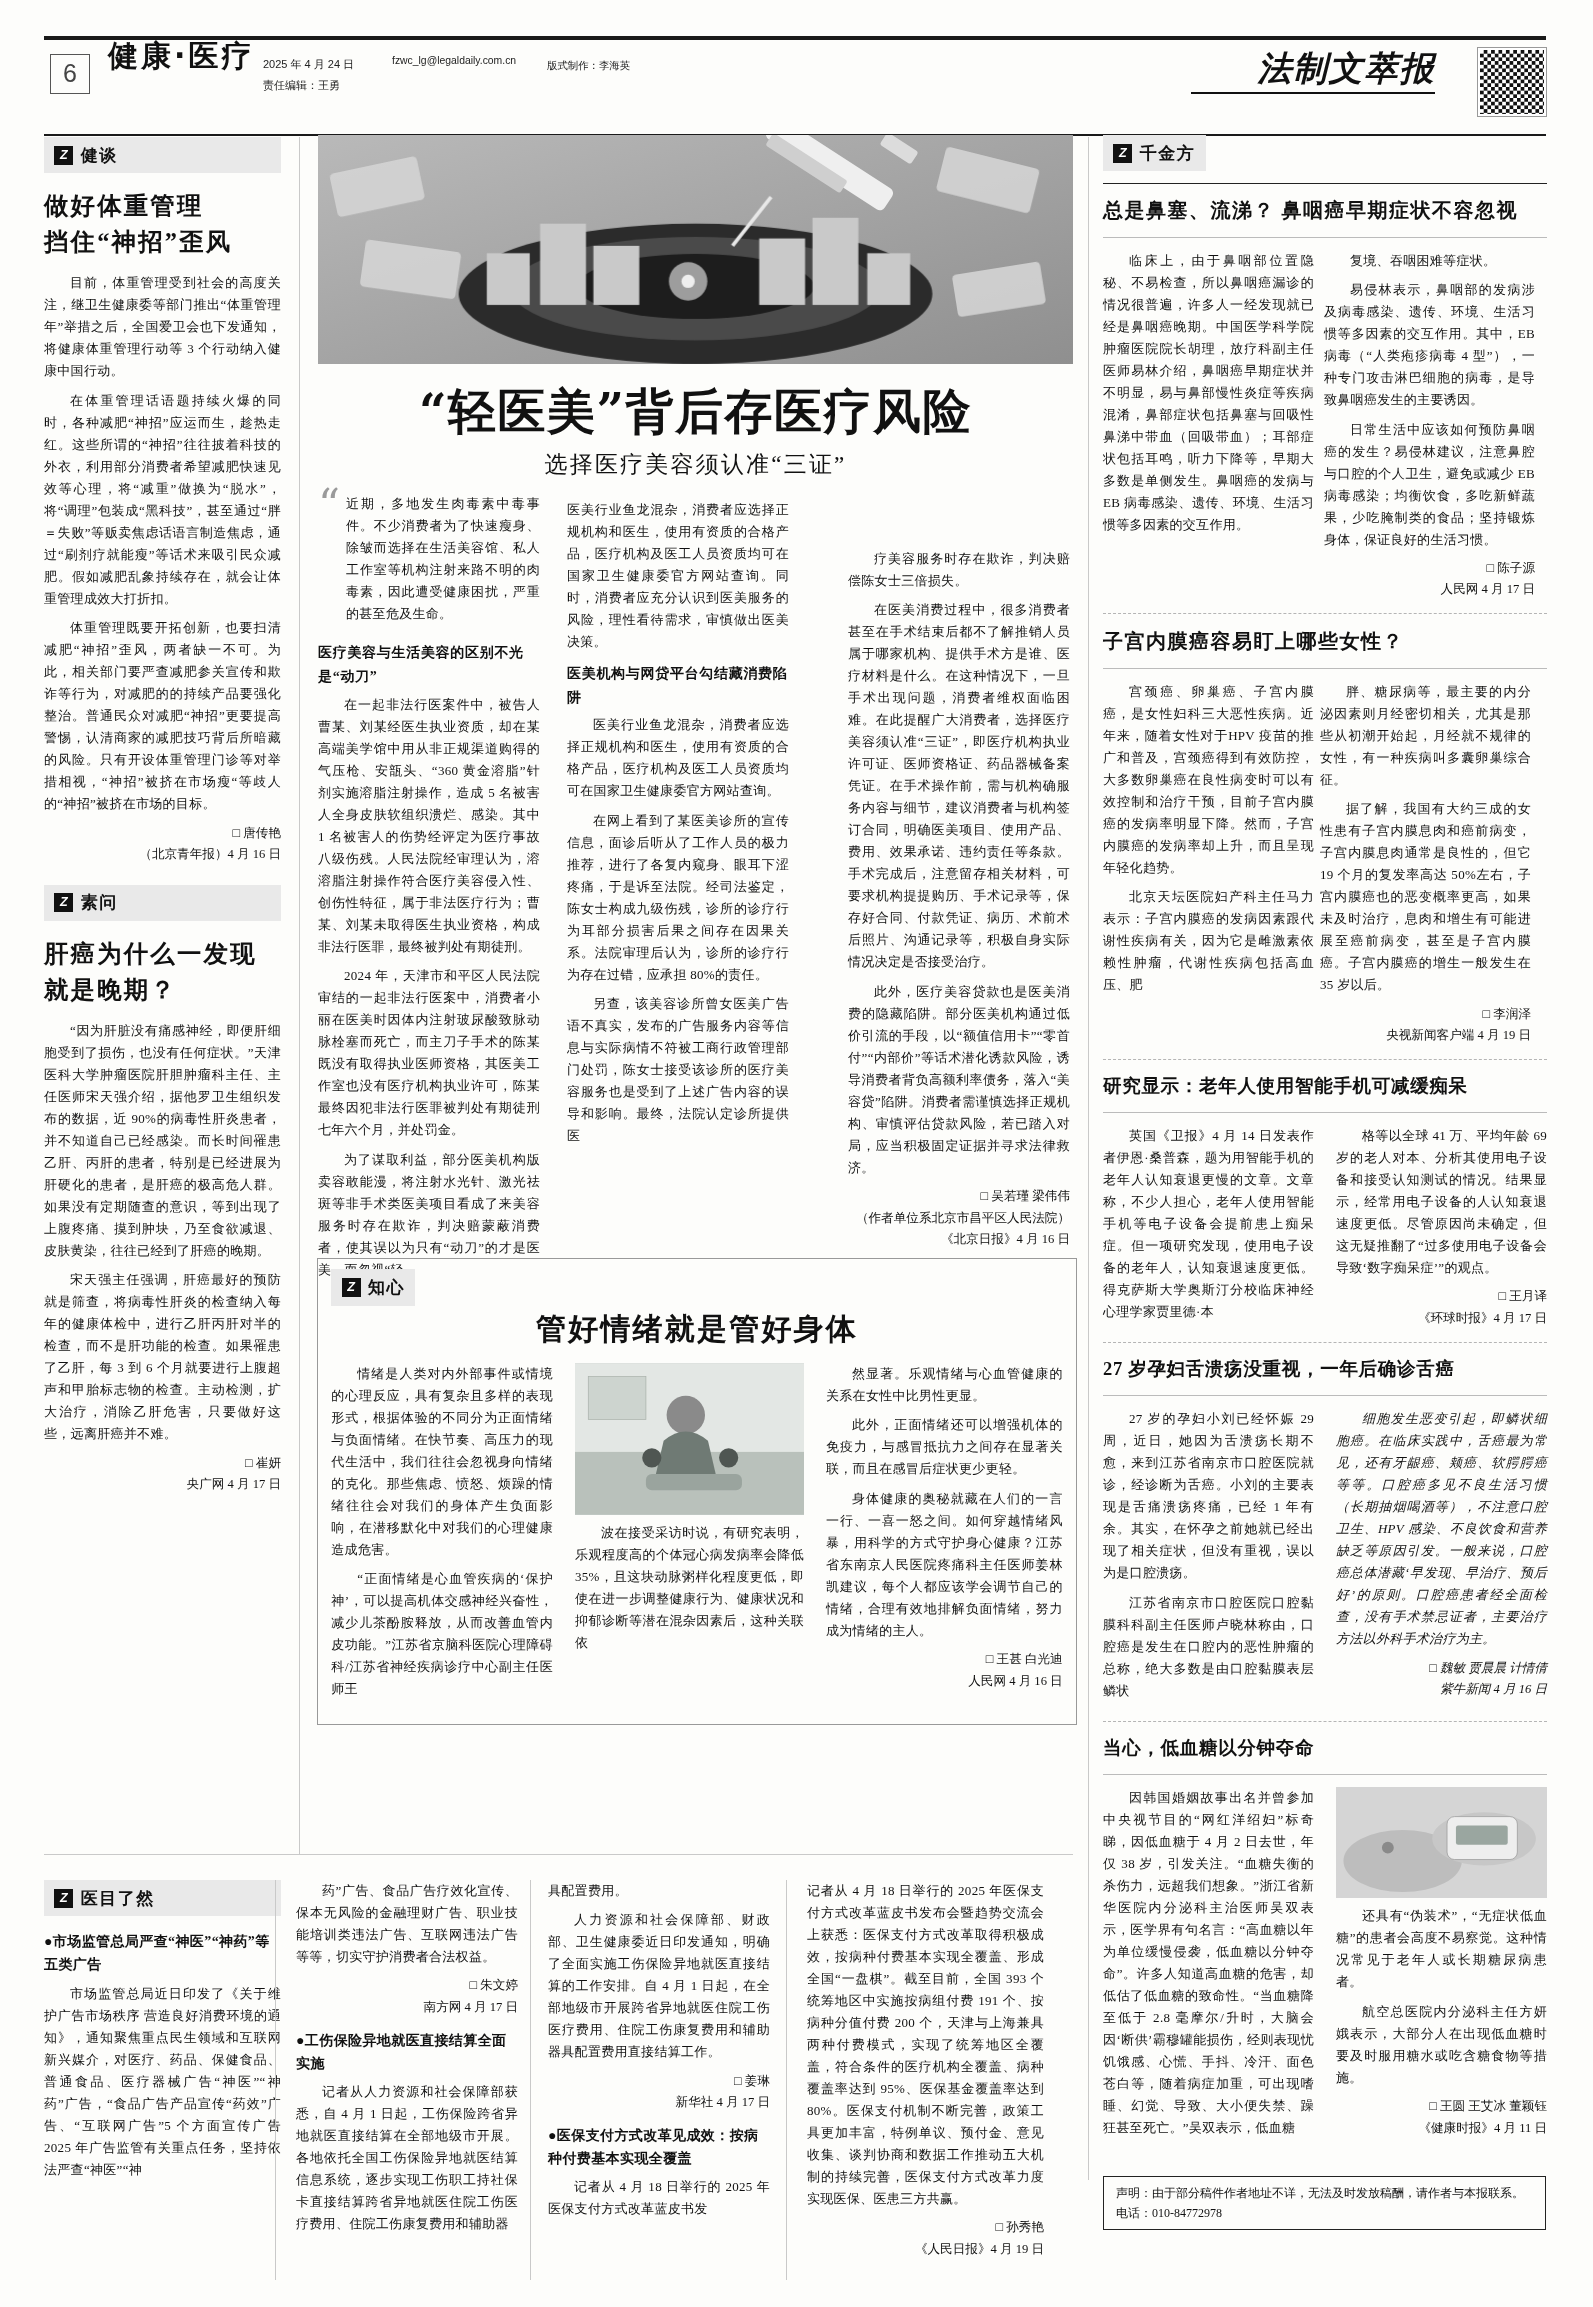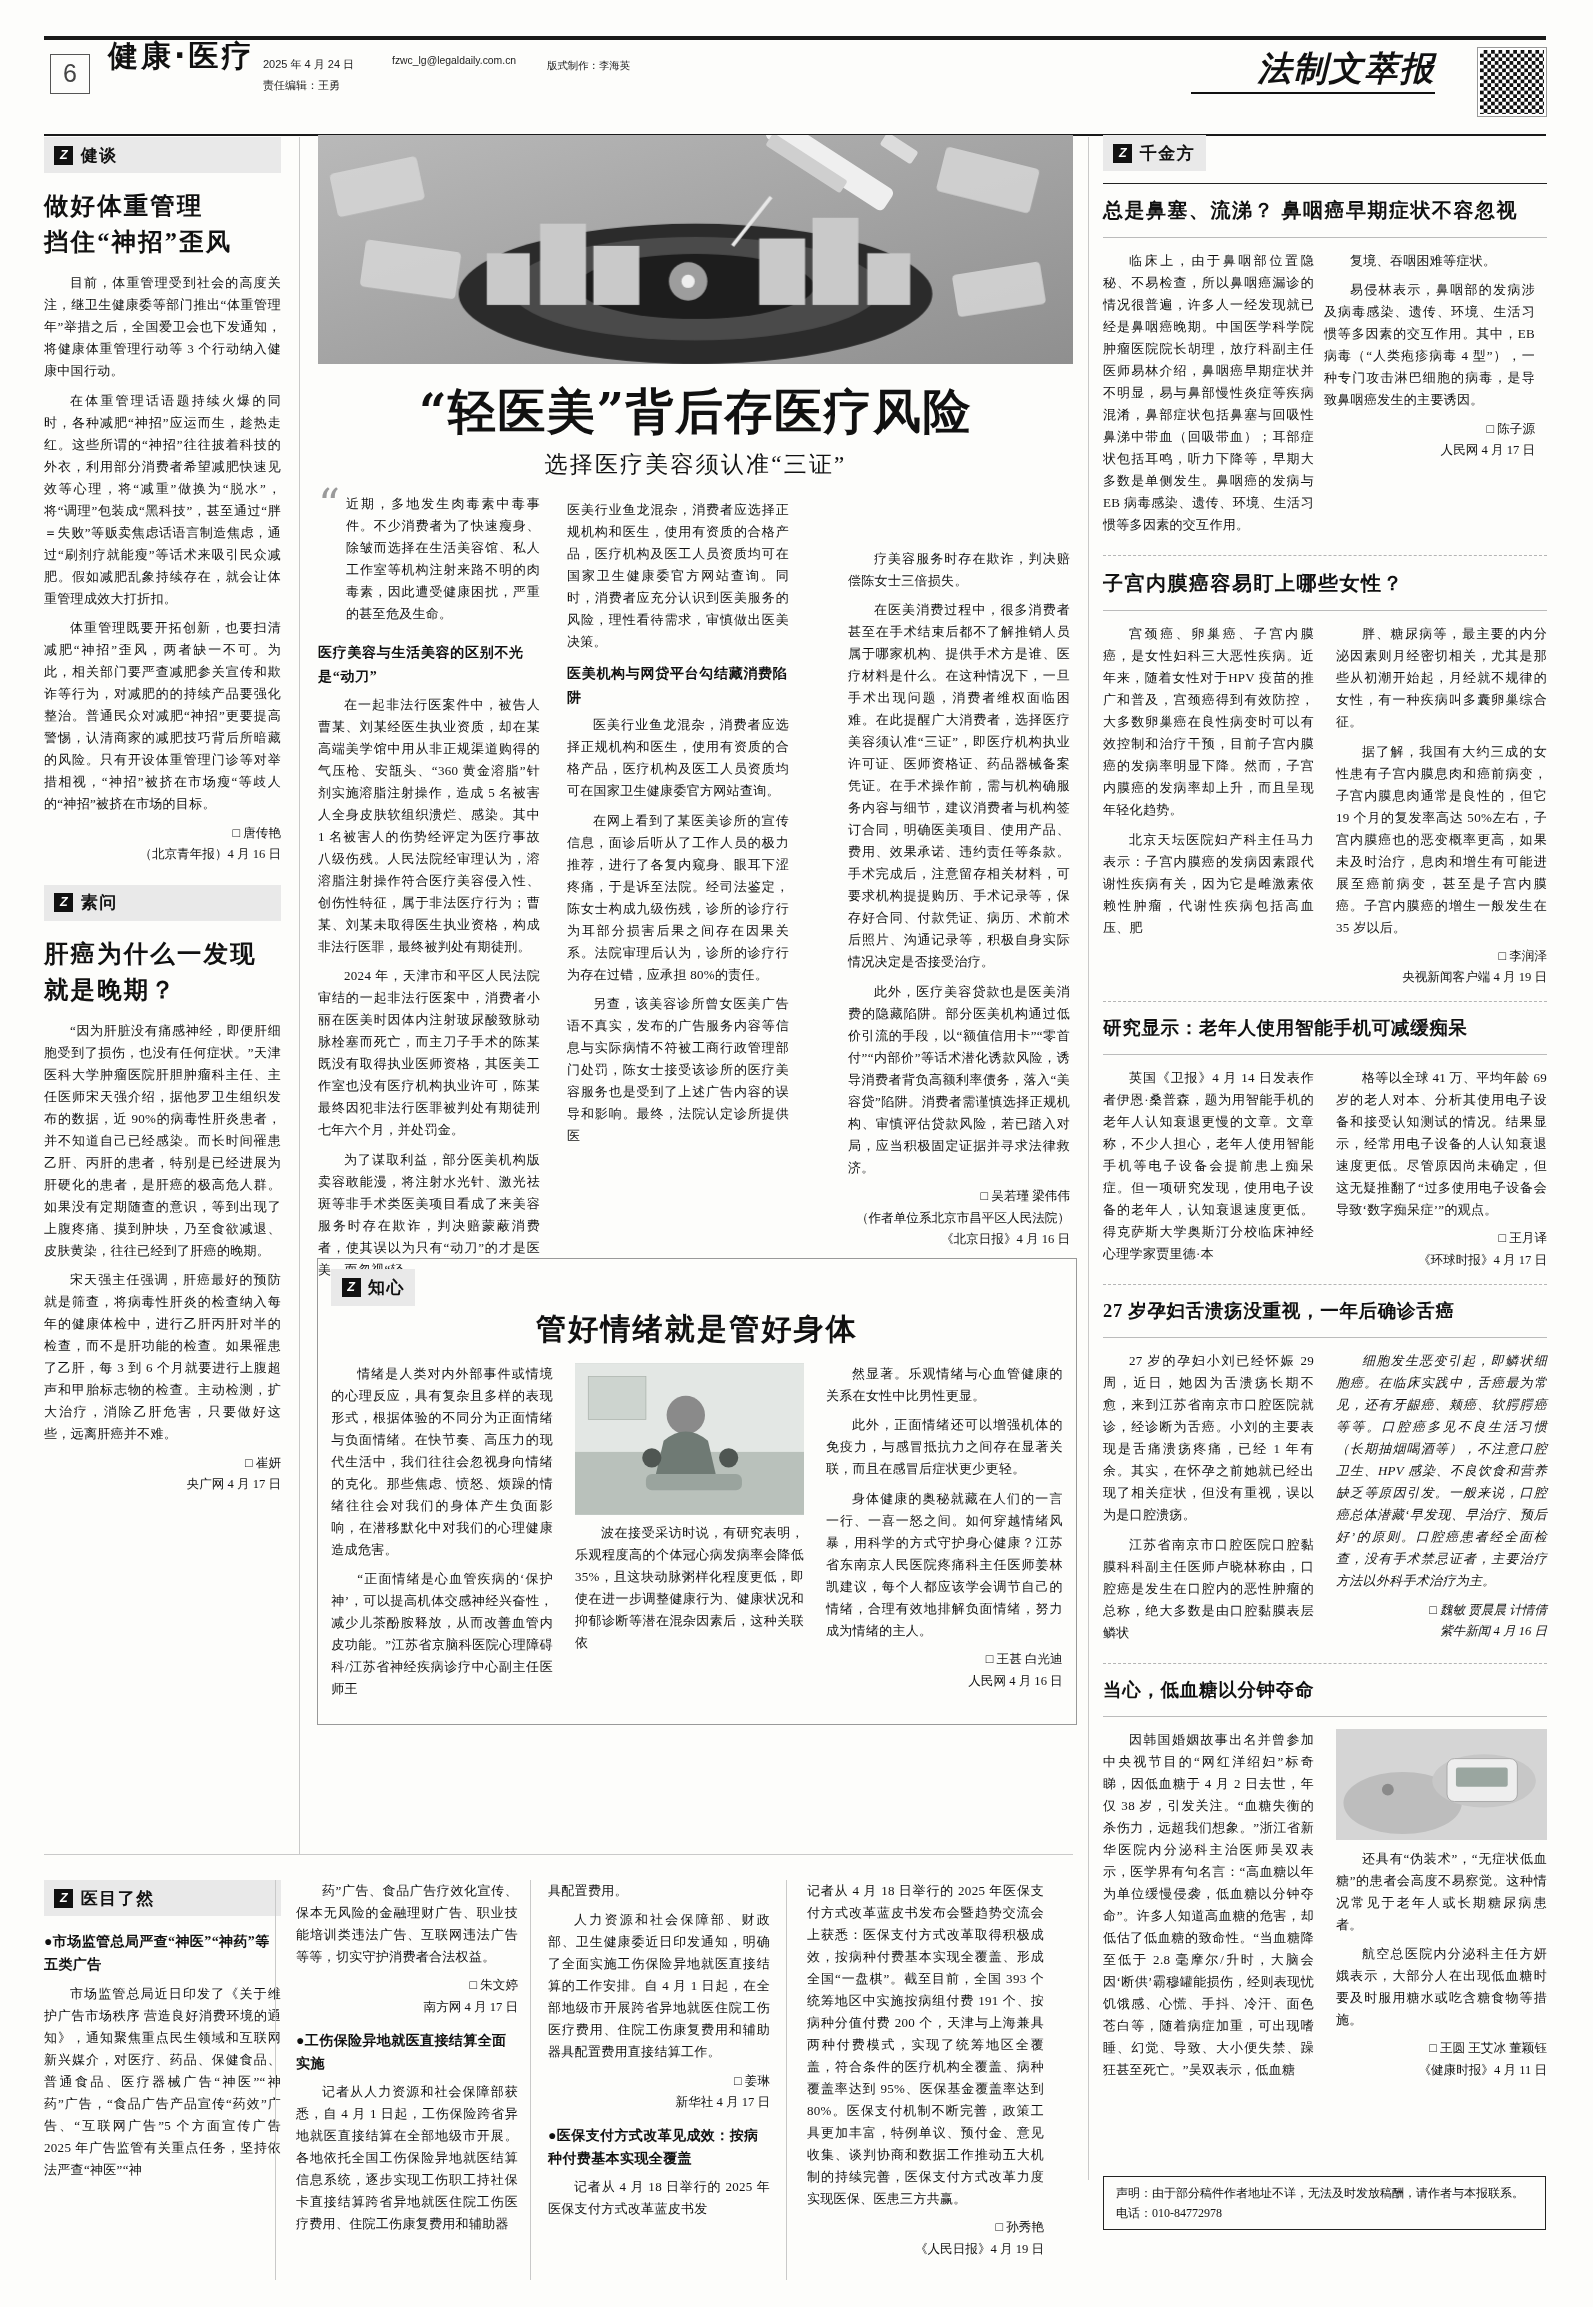--- a/index.html
+++ b/index.html
@@ -261,30 +261,31 @@
     <div class="hr-box" style="margin-top:12px;"></div>
     <div class="ttl-b">总是鼻塞、流涕？ 鼻咽癌早期症状不容忽视</div>
     <div class="hr-s"></div>
     <div style="display:flex;gap:10px;">
       <div style="width:211px;">
         <p class="body">临床上，由于鼻咽部位置隐秘、不易检查，所以鼻咽癌漏诊的情况很普遍，许多人一经发现就已经是鼻咽癌晚期。中国医学科学院肿瘤医院院长胡理，放疗科副主任医师易林介绍，鼻咽癌早期症状并不明显，易与鼻部慢性炎症等疾病混淆，鼻部症状包括鼻塞与回吸性鼻涕中带血（回吸带血）；耳部症状包括耳鸣，听力下降等，早期大多数是单侧发生。鼻咽癌的发病与 EB 病毒感染、遗传、环境、生活习惯等多因素的交互作用。</p>
       </div>
       <div style="width:211px;">
         <p class="body">复境、吞咽困难等症状。</p>
         <p class="body">易侵林表示，鼻咽部的发病涉及病毒感染、遗传、环境、生活习惯等多因素的交互作用。其中，EB 病毒（“人类疱疹病毒 4 型”），一种专门攻击淋巴细胞的病毒，是导致鼻咽癌发生的主要诱因。</p>
+        <p class="body">日常生活中应该如何预防鼻咽癌的发生？易侵林建议，注意鼻腔与口腔的个人卫生，避免或减少 EB 病毒感染；均衡饮食，多吃新鲜蔬果，少吃腌制类的食品；坚持锻炼身体，保证良好的生活习惯。</p>
         <div class="sig" style="white-space:pre-line;">□ 陈子源
 人民网 4 月 17 日</div>
       </div>
     </div>
 
     
     <div class="hr-d"></div>
     <div class="ttl-b">子宫内膜癌容易盯上哪些女性？</div>
     <div class="hr-s"></div>
-    <div style="display:flex;gap:22px;">
+    <div style="display:flex;gap:6px;">
       <div style="width:211px;">
         <p class="body">宫颈癌、卵巢癌、子宫内膜癌，是女性妇科三大恶性疾病。近年来，随着女性对于HPV 疫苗的推广和普及，宫颈癌得到有效防控，大多数卵巢癌在良性病变时可以有效控制和治疗干预，目前子宫内膜癌的发病率明显下降。然而，子宫内膜癌的发病率却上升，而且呈现年轻化趋势。</p>
         <p class="body">北京天坛医院妇产科主任马力表示：子宫内膜癌的发病因素跟代谢性疾病有关，因为它是雌激素依赖性肿瘤，代谢性疾病包括高血压、肥</p>
       </div>
       <div style="width:211px;">
         <p class="body">胖、糖尿病等，最主要的内分泌因素则月经密切相关，尤其是那些从初潮开始起，月经就不规律的女性，有一种疾病叫多囊卵巢综合征。</p>
         <p class="body">据了解，我国有大约三成的女性患有子宫内膜息肉和癌前病变，子宫内膜息肉通常是良性的，但它 19 个月的复发率高达 50%左右，子宫内膜癌也的恶变概率更高，如果未及时治疗，息肉和增生有可能进展至癌前病变，甚至是子宫内膜癌。子宫内膜癌的增生一般发生在 35 岁以后。</p>
         <div class="sig" style="white-space:pre-line;">□ 李润泽
 央视新闻客户端 4 月 19 日</div>
       </div>

